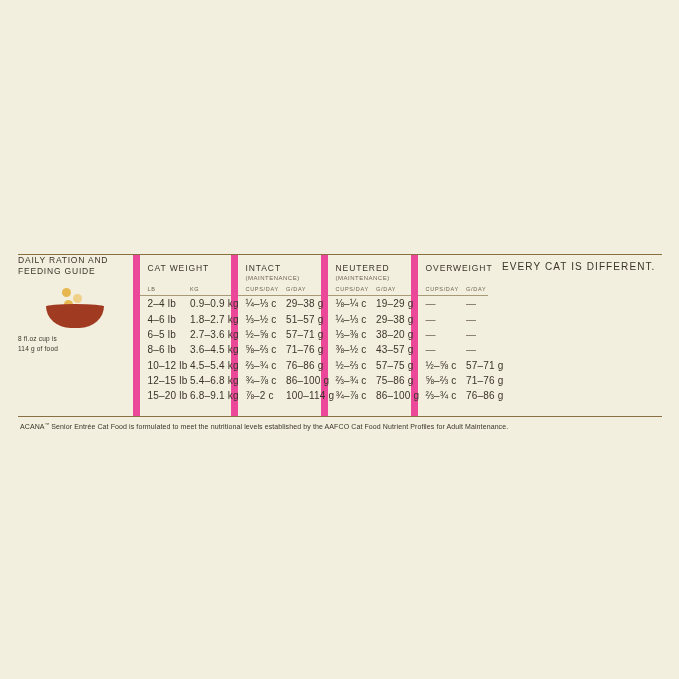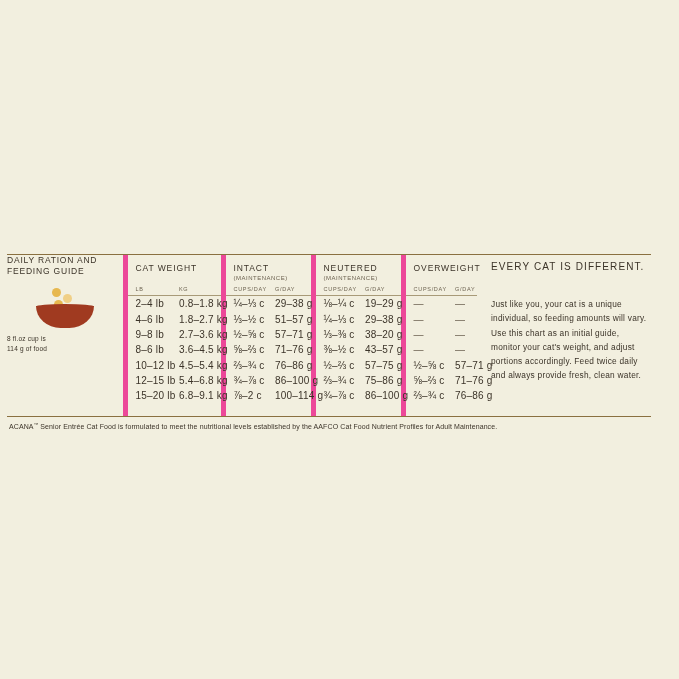--- a/index.html
+++ b/index.html
@@ -14,21 +14,21 @@
     color: #3b3328;
     overflow: hidden;
   }
   .sheet {
     position: relative;
     width: 679px;
     height: 679px;
   }
   .panel {
     position: absolute;
-    left: 7px;
+    left: 18px;
     top: 254px;
     width: 644px;
   }
   .rule {
     height: 1px;
     background: #8a7040;
     width: 100%;
   }
   .grid {
     display: flex;
@@ -50,21 +50,21 @@
     width: 470px;
     table-layout: fixed;
   }
   table.feed td, table.feed th {
     padding: 0;
     vertical-align: top;
     font-weight: normal;
     text-align: left;
   }
   .vline {
-    border-left: 5px solid #ec4899;
+    border-left: 7px solid #ec4899;
   }
   .grouphead {
     font-size: 8.5px;
     letter-spacing: 0.9px;
     color: #3b3328;
     padding: 8px 0 2px 8px !important;
     text-transform: uppercase;
   }
   .grouphead .sub {
     display: block;
@@ -253,21 +253,21 @@
             <td></td>
             <td class="vline"></td>
             <td></td>
             <td class="vline"></td>
             <td></td>
             <td></td>
           </tr>
 
           <tr>
             <td class="cell vline">2–4 lb</td>
-            <td class="cell">0.8–1.8 kg</td>
+            <td class="cell">0.9–0.9 kg</td>
             <td class="cell vline">¼–⅓ c</td>
             <td class="cell">29–38 g</td>
             <td class="cell vline">⅛–¼ c</td>
             <td class="cell">19–29 g</td>
             <td class="cell dash vline">—</td>
             <td class="cell dash">—</td>
             <td></td>
           </tr>
 
           <tr>
@@ -276,21 +276,21 @@
             <td class="cell vline">⅓–½ c</td>
             <td class="cell">51–57 g</td>
             <td class="cell vline">¼–⅓ c</td>
             <td class="cell">29–38 g</td>
             <td class="cell dash vline">—</td>
             <td class="cell dash">—</td>
             <td></td>
           </tr>
 
           <tr>
-            <td class="cell vline">9–8 lb</td>
+            <td class="cell vline">6–5 lb</td>
             <td class="cell">2.7–3.6 kg</td>
             <td class="cell vline">½–⅝ c</td>
             <td class="cell">57–71 g</td>
             <td class="cell vline">⅓–⅜ c</td>
             <td class="cell">38–20 g</td>
             <td class="cell dash vline">—</td>
             <td class="cell dash">—</td>
             <td></td>
           </tr>
 
@@ -352,21 +352,20 @@
             <td class="vline"></td>
             <td></td>
             <td></td>
           </tr>
         </tbody>
           </table>
       </div>
 
       <div class="right-block">
         <div class="r-title">EVERY CAT IS DIFFERENT.</div>
-        <div class="r-body">Just like you, your cat is a unique individual, so feeding amounts will vary. Use this chart as an initial guide, monitor your cat's weight, and adjust portions accordingly. Feed twice daily and always provide fresh, clean water.</div>
       </div>
 
     </div>
 
     <div class="rule"></div>
 
     <div class="footnote">
       <span>ACANA</span><sup>™</sup><span> Senior Entrée Cat Food is formulated to meet the nutritional levels established by the AAFCO Cat Food Nutrient Profiles for Adult Maintenance.</span>
     </div>
 

